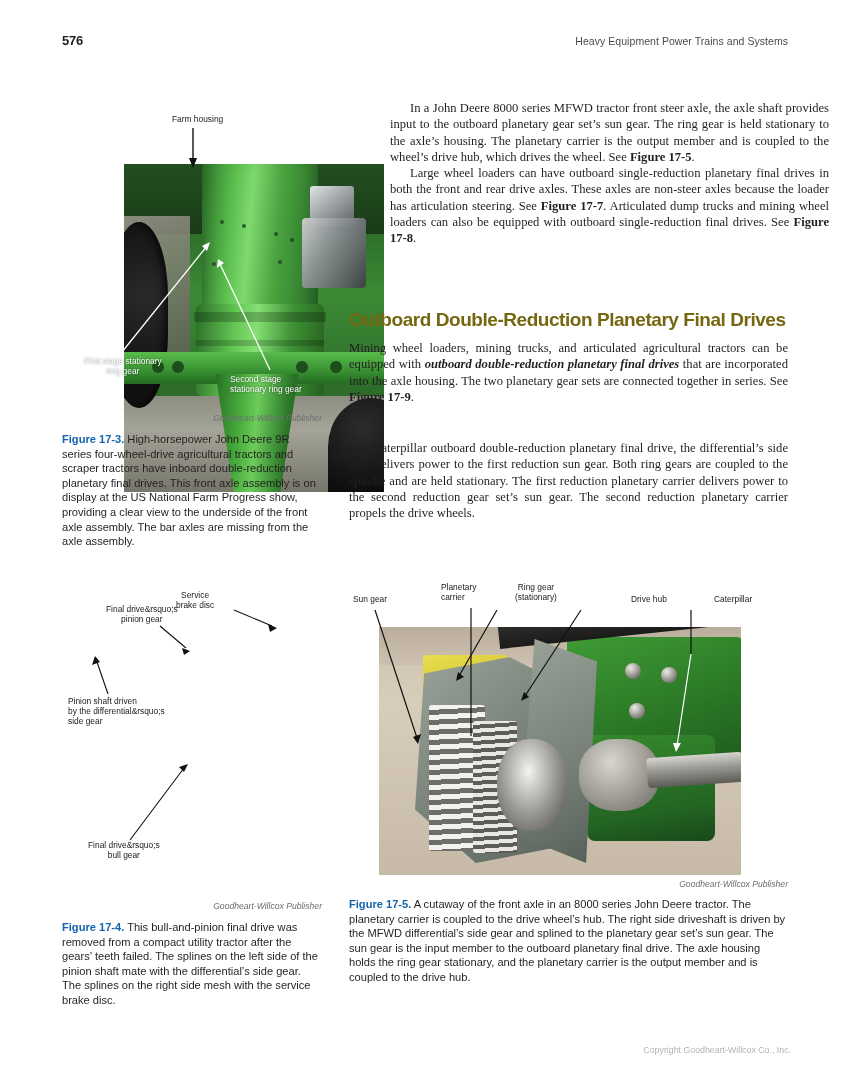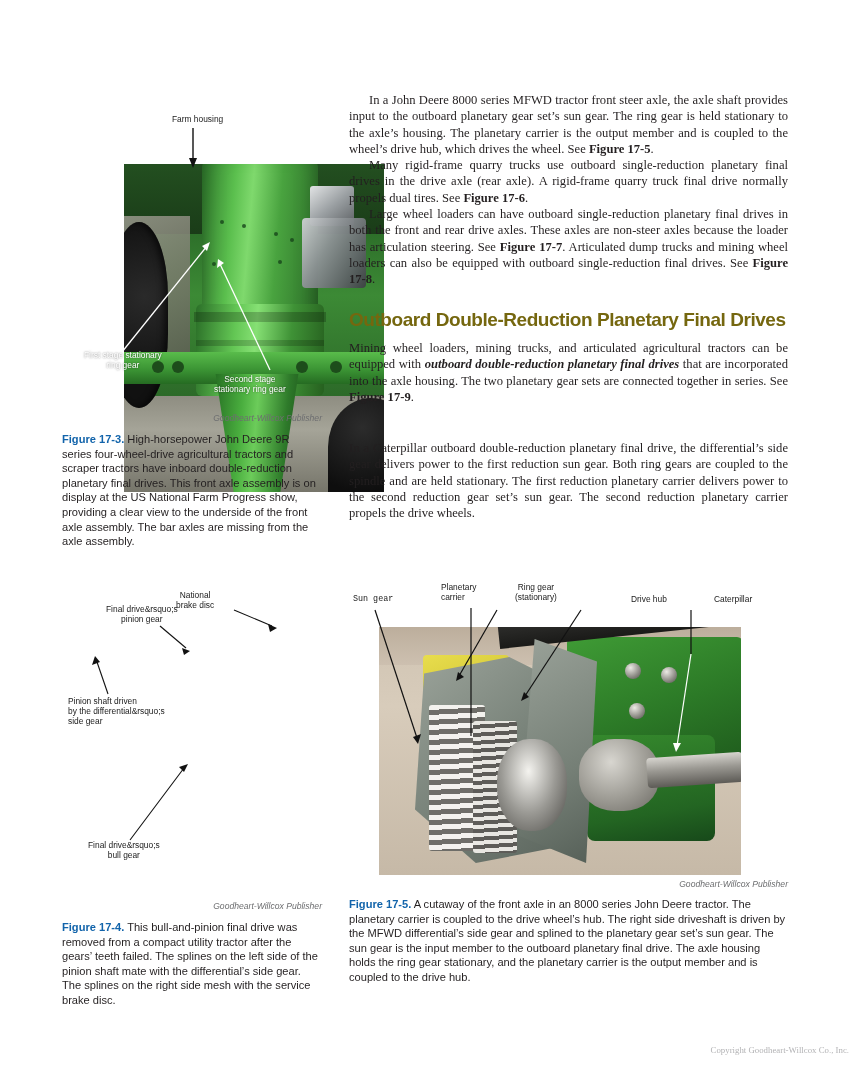--- a/index.html
+++ b/index.html
@@ -75,22 +75,23 @@
   }
   .callout.white { color:#ffffff; text-shadow:0 0 2px rgba(0,0,0,.55); }
   .callout.dark  { color:#1a1a1a; }
 
   svg.leaders { position:absolute; left:0; top:0; pointer-events:none; }
 
   
   .footer {
     position:absolute; left:0; top:1045px; width:849px;
     text-align:center;
-    font-family:Liberation Serif, serif;
+    font-family:Liberation Sans, sans-serif;
     font-size:8.8px; color:#b3b3b5;
+    padding-right:58px;
     text-align:right;
   }
 
   
   #photo1 { left:62px; top:82px; width:260px; height:328px; background:#2f6b2c; }
   #photo1 .sky {
     position:absolute; left:0; top:0; width:100%; height:100%;
     background:
       linear-gradient(180deg,#1d4a1c 0%,#2b6b28 18%,#3c8a35 40%,#2d6b29 70%,#24521f 100%);
   }
@@ -244,20 +245,24 @@
     position:absolute; left:120px; top:0px; width:234px; height:22px;
     background:linear-gradient(180deg,#2c2c2a,#1a1a18);
     transform:rotate(-6deg); transform-origin:left center;
   }
 </style>
 </head>
 <body>
 
 <div class="page">
 
+  <div class="runhead">
+    <div class="folio">576</div>
+    <div class="runtitle">Heavy Equipment Power Trains and Systems</div>
+  </div>
 
   <div class="figwrap" style="left:62px; top:82px; width:260px;">
 
     <div class="photo" id="photo1">
       <div class="sky"></div>
       <div class="gravel-top"></div>
       <div class="gravelL"></div>
       <div class="gravelB"></div>
       <div class="tire"></div>
       <div class="tire2"></div>
@@ -288,26 +293,26 @@
       <line x1="60" y1="270" x2="145" y2="164" stroke="#fff" stroke-width="1.3"></line>
       <polygon points="148,160 140,164 145,169" fill="#fff"></polygon>
       <line x1="208" y1="288" x2="158" y2="182" stroke="#fff" stroke-width="1.3"></line>
       <polygon points="156,177 155,186 162,181" fill="#fff"></polygon>
     </svg>
 
     <div class="callout dark" style="left:110px; top:32px;">
       <span>Farm housing</span>
     </div>
 
-    <div class="callout white" style="left:22px; top:268px; text-align:center;">
+    <div class="callout white" style="left:22px; top:274px; text-align:center;">
       <div>First stage stationary</div>
       <div>ring gear</div>
     </div>
 
-    <div class="callout white" style="left:152px; top:292px; text-align:center;">
+    <div class="callout white" style="left:168px; top:292px; text-align:left;">
       <div>Second stage</div>
       <div>stationary ring gear</div>
     </div>
 
     <div class="credit" style="position:absolute; left:0; top:331px; width:260px;">Goodheart-Willcox Publisher</div>
 
     <div class="caption" style="position:absolute; left:0; top:350px; width:260px;">
       <span class="lbl">Figure 17-3.</span><span> High-horsepower John Deere 9R series four-wheel-drive agricultural tractors and scraper tractors have inboard double-reduction planetary final drives. This front axle assembly is on display at the US National Farm Progress show, providing a clear view to the underside of the front axle assembly. The bar axles are missing from the axle assembly.</span>
     </div>
   </div>
@@ -319,21 +324,21 @@
       <polygon points="215,46 206,42 208,50" fill="#111"></polygon>
       <line x1="98" y1="44" x2="124" y2="66" stroke="#111" stroke-width="1.1"></line>
       <polygon points="128,69 120,66 122,73" fill="#111"></polygon>
       <line x1="46" y1="112" x2="35" y2="80" stroke="#111" stroke-width="1.1"></line>
       <polygon points="33,74 30,83 38,80" fill="#111"></polygon>
       <line x1="68" y1="258" x2="122" y2="186" stroke="#111" stroke-width="1.1"></line>
       <polygon points="126,182 117,185 122,190" fill="#111"></polygon>
     </svg>
 
     <div class="callout dark" style="left:114px; top:8px; text-align:center;">
-      <div>National</div>
+      <div>Service</div>
       <div>brake disc</div>
     </div>
 
     <div class="callout dark" style="left:44px; top:22px; text-align:center;">
       <div>Final drive&amp;rsquo;s</div>
       <div>pinion gear</div>
     </div>
 
     <div class="callout dark" style="left:6px; top:114px; text-align:left;">
       <div>Pinion shaft driven</div>
@@ -346,23 +351,22 @@
       <div>bull gear</div>
     </div>
 
     <div class="credit" style="position:absolute; left:0; top:319px; width:260px;">Goodheart-Willcox Publisher</div>
 
     <div class="caption" style="position:absolute; left:0; top:338px; width:260px;">
       <span class="lbl">Figure 17-4.</span><span> This bull-and-pinion final drive was removed from a compact utility tractor after the gears’ teeth failed. The splines on the left side of the pinion shaft mate with the differential’s side gear. The splines on the right side mesh with the service brake disc.</span>
     </div>
   </div>
 
-  <div class="col-right body-text" style="top:92px;">
+  <div class="col-right body-text" style="top:100px;margin-left:41px;">
     <p>In a John Deere 8000 series MFWD tractor front steer axle, the axle shaft provides input to the outboard planetary gear set’s sun gear. The ring gear is held stationary to the axle’s housing. The planetary carrier is the output member and is coupled to the wheel’s drive hub, which drives the wheel. See <b class="fig">Figure 17-5</b>.</p>
-    <p>Many rigid-frame quarry trucks use outboard single-reduction planetary final drives in the drive axle (rear axle). A rigid-frame quarry truck final drive normally propels dual tires. See <b class="fig">Figure 17-6</b>.</p>
     <p>Large wheel loaders can have outboard single-reduction planetary final drives in both the front and rear drive axles. These axles are non-steer axles because the loader has articulation steering. See <b class="fig">Figure 17-7</b>. Articulated dump trucks and mining wheel loaders can also be equipped with outboard single-reduction final drives. See <b class="fig">Figure 17-8</b>.</p>
   </div>
 
   <h1 class="h1 col-right" style="top:309px;">Outboard Double-Reduction Planetary Final Drives</h1>
 
   <div class="col-right body-text" style="top:340px;">
     <p class="noindent">Mining wheel loaders, mining trucks, and articulated agricultural tractors can be equipped with <span class="term">outboard double-reduction planetary final drives</span> that are incorporated into the axle housing. The two planetary gear sets are connected together in series. See <b class="fig">Figure 17-9</b>.</p>
   </div>
 
 
@@ -399,21 +403,21 @@
       <line x1="122" y1="28" x2="122" y2="156" stroke="#111" stroke-width="1.2"></line>
       <line x1="148" y1="30" x2="110" y2="96" stroke="#111" stroke-width="1.2"></line>
       <polygon points="107,101 115,97 109,92" fill="#111"></polygon>
       <line x1="232" y1="30" x2="176" y2="116" stroke="#111" stroke-width="1.2"></line>
       <polygon points="172,121 180,117 175,112" fill="#111"></polygon>
       <line x1="342" y1="30" x2="342" y2="74" stroke="#111" stroke-width="1.2"></line>
       <line x1="342" y1="74" x2="328" y2="166" stroke="#fff" stroke-width="1.2"></line>
       <polygon points="327,172 332,163 324,163" fill="#fff"></polygon>
     </svg>
 
-    <div class="callout dark" style="left:4px; top:14px;font-family:Liberation Mono, monospace;">
+    <div class="callout dark" style="left:4px; top:14px;">
       <span>Sun gear</span>
     </div>
 
     <div class="callout dark" style="left:92px; top:2px; text-align:left;">
       <div>Planetary</div>
       <div>carrier</div>
     </div>
 
     <div class="callout dark" style="left:166px; top:2px; text-align:center;">
       <div>Ring gear</div>

